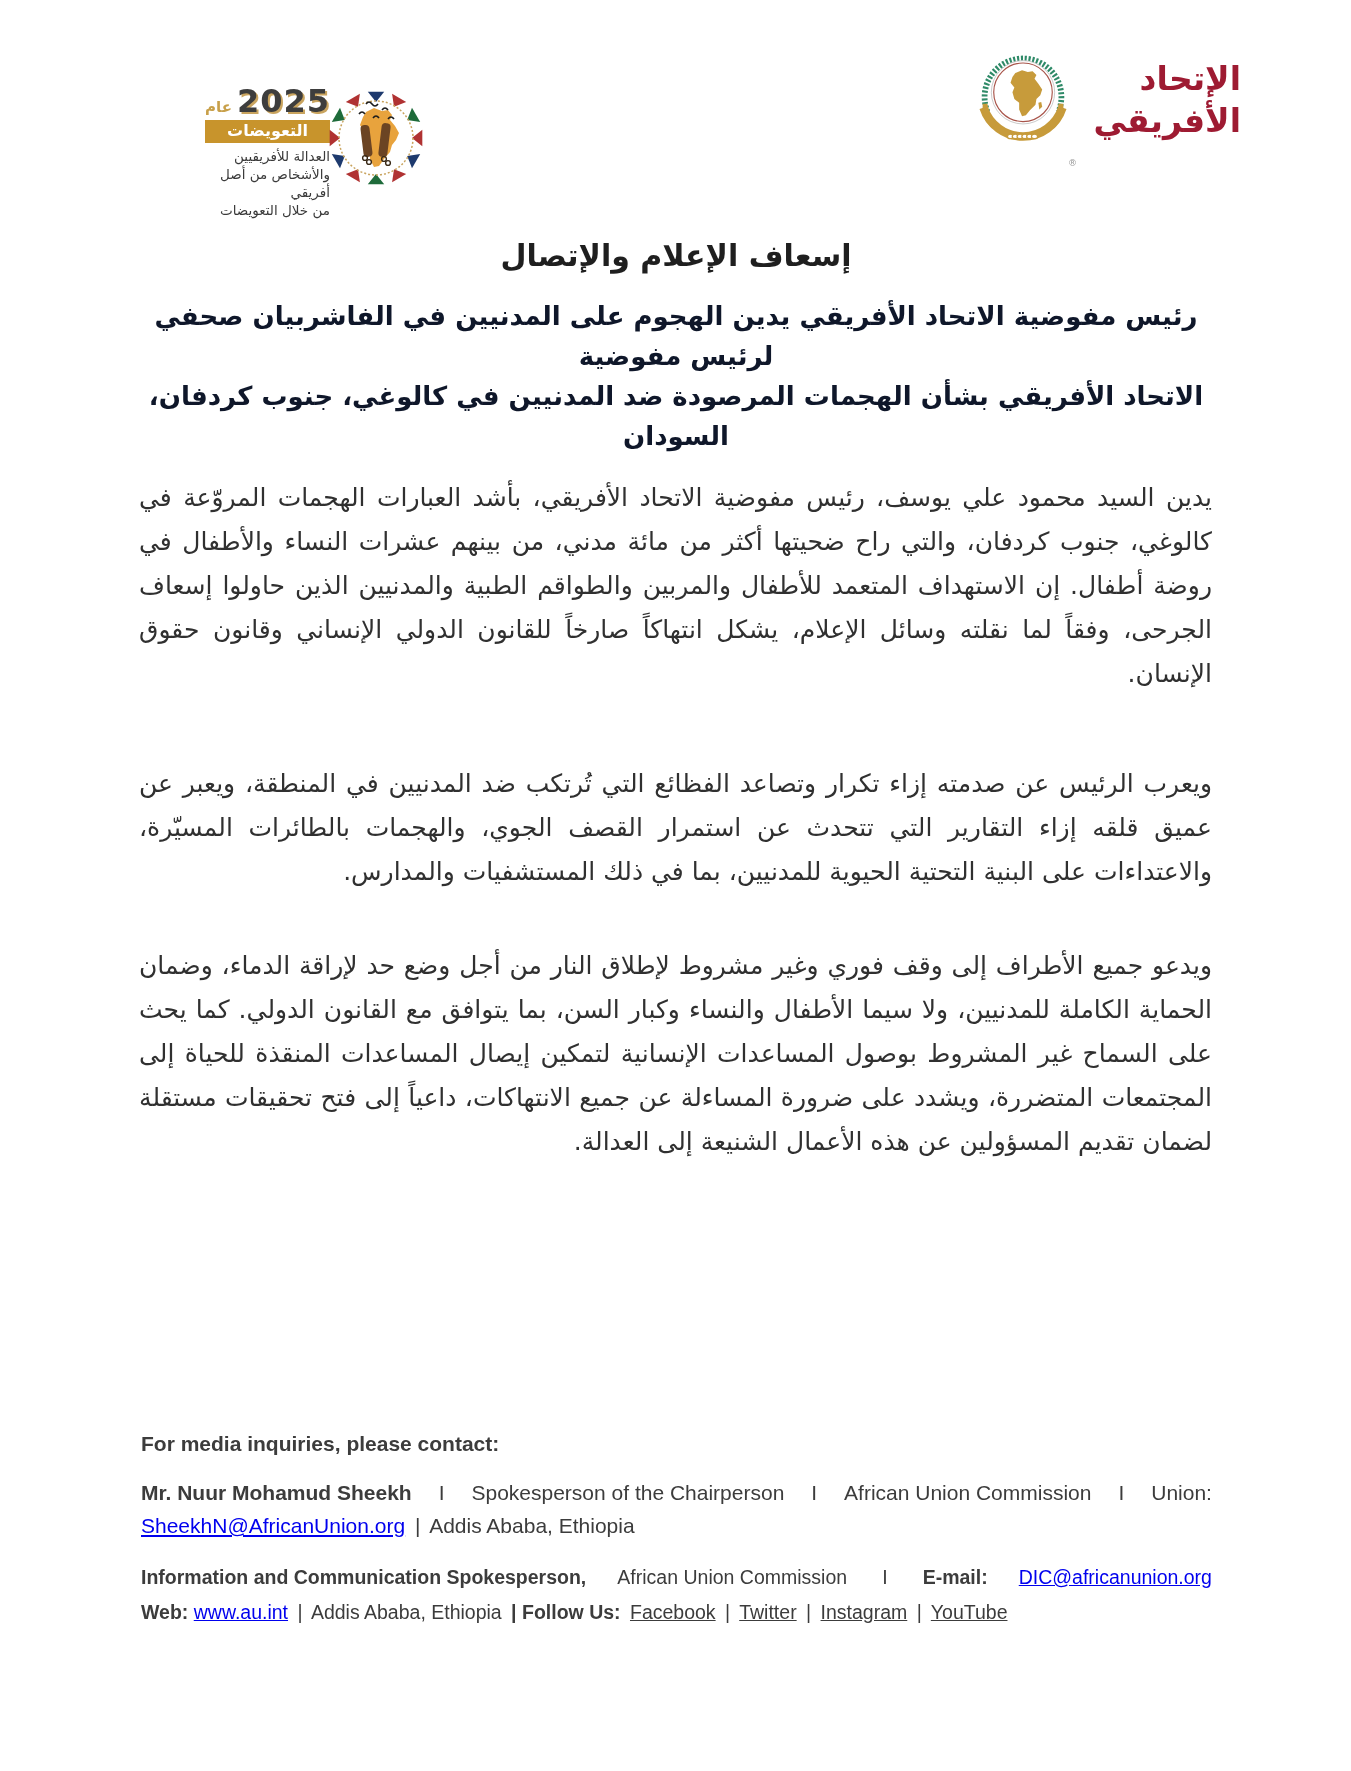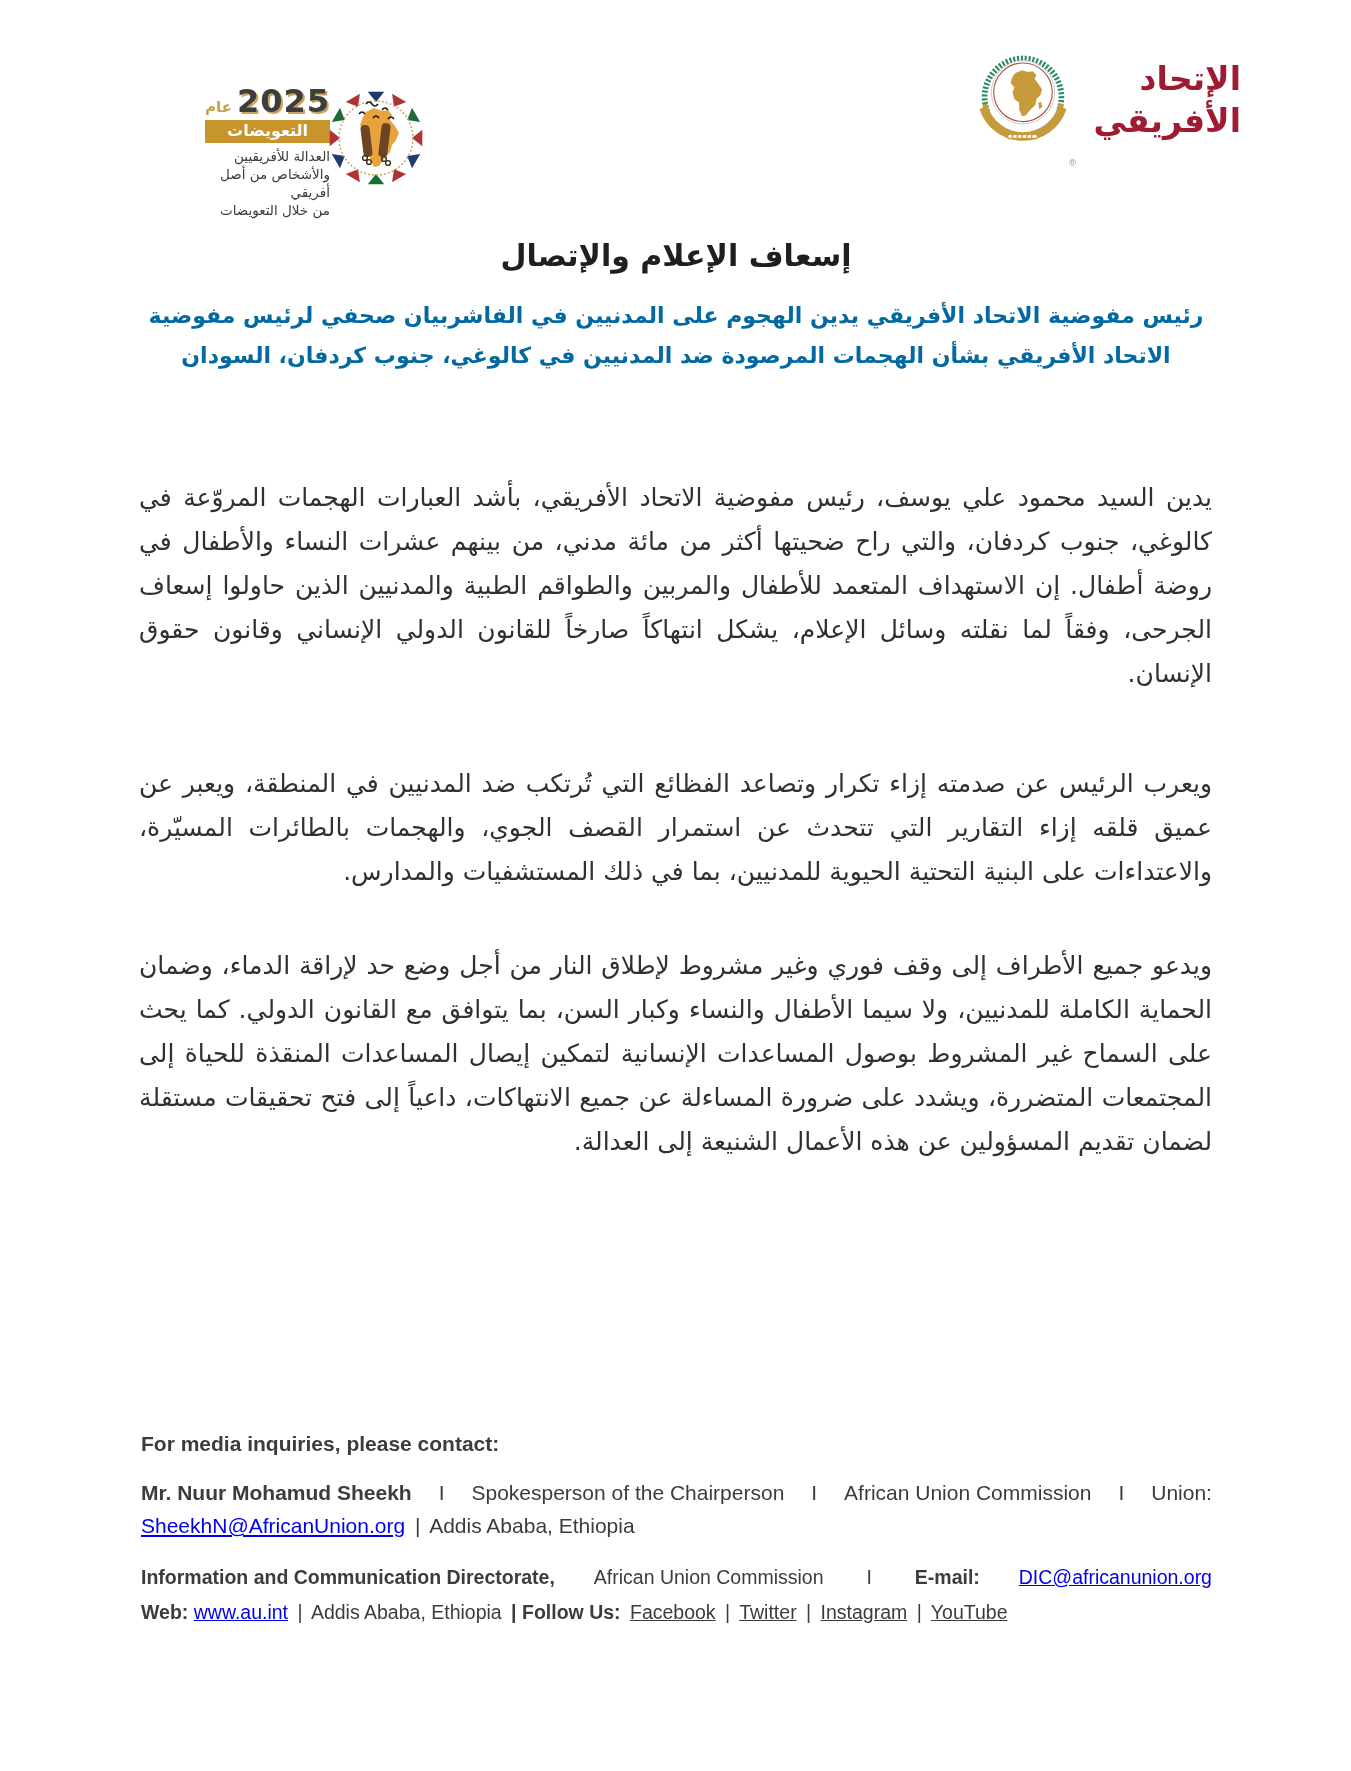--- a/index.html
+++ b/index.html
@@ -23,21 +23,21 @@
   .au-logo { position:absolute; left:975px; top:48px; display:flex; align-items:flex-start;gap:44px; }
   .au-emblem { width:96px; height:102px; }
   .au-wordmark { margin-left:14px; margin-top:10px; text-align:right; direction:rtl;
                  color:#9e1b32; font-weight:bold; font-size:33px; line-height:42px; width:112px; }
   .au-reg { position:absolute; left:1068px; top:158px; font-size:9px; color:#999; }
 
   
   .doc-title { position:absolute; left:140px; width:1072px; top:238px; text-align:center;
                direction:rtl; font-weight:bold; font-size:30px; color:#1f1f1f; }
   .headline { position:absolute; left:140px; width:1072px; top:296px; text-align:center;
-              direction:rtl; font-weight:bold; font-size:22px; line-height:40px; color:#0369a1; }
+              direction:rtl; font-weight:bold; font-size:26px; line-height:40px; color:#0f172a; }
   .para { position:absolute; left:139px; width:1073px; direction:rtl; text-align:justify;
           text-align-last:right; font-size:25px; line-height:44px; color:#303030; }
   #para-0 { top:476px; }
   #para-1 { top:762px; }
   #para-2 { top:944px; }
   #para-3 { top:1218px; }
   #para-3 { text-align-last:center; }
 
   
   .en { font-family:"Liberation Sans","DejaVu Sans",sans-serif; color:#3c3c3c; }
@@ -162,21 +162,21 @@
     <span class="sep">I</span>
     <span>Union:</span>
   </div>
   <div class="en contact-line2">
     <a href="#" class="blue-link">SheekhN@AfricanUnion.org</a>
     <span class="sep">|</span>
     <span>Addis Ababa, Ethiopia</span>
   </div>
 
   <div class="en footer-line1">
-    <span class="bold">Information and Communication Directorate,</span>
+    <span class="bold">Information and Communication Spokesperson,</span>
     <span>African Union Commission</span>
     <span class="sep">I</span>
     <span class="bold">E-mail:</span>
     <a href="#" class="blue-link">DIC@africanunion.org</a>
   </div>
   <div class="en footer-line2">
     <span class="bold">Web:</span>
     <a href="#" class="blue-link">www.au.int</a>
     <span class="sep">|</span>
     <span>Addis Ababa, Ethiopia</span>

